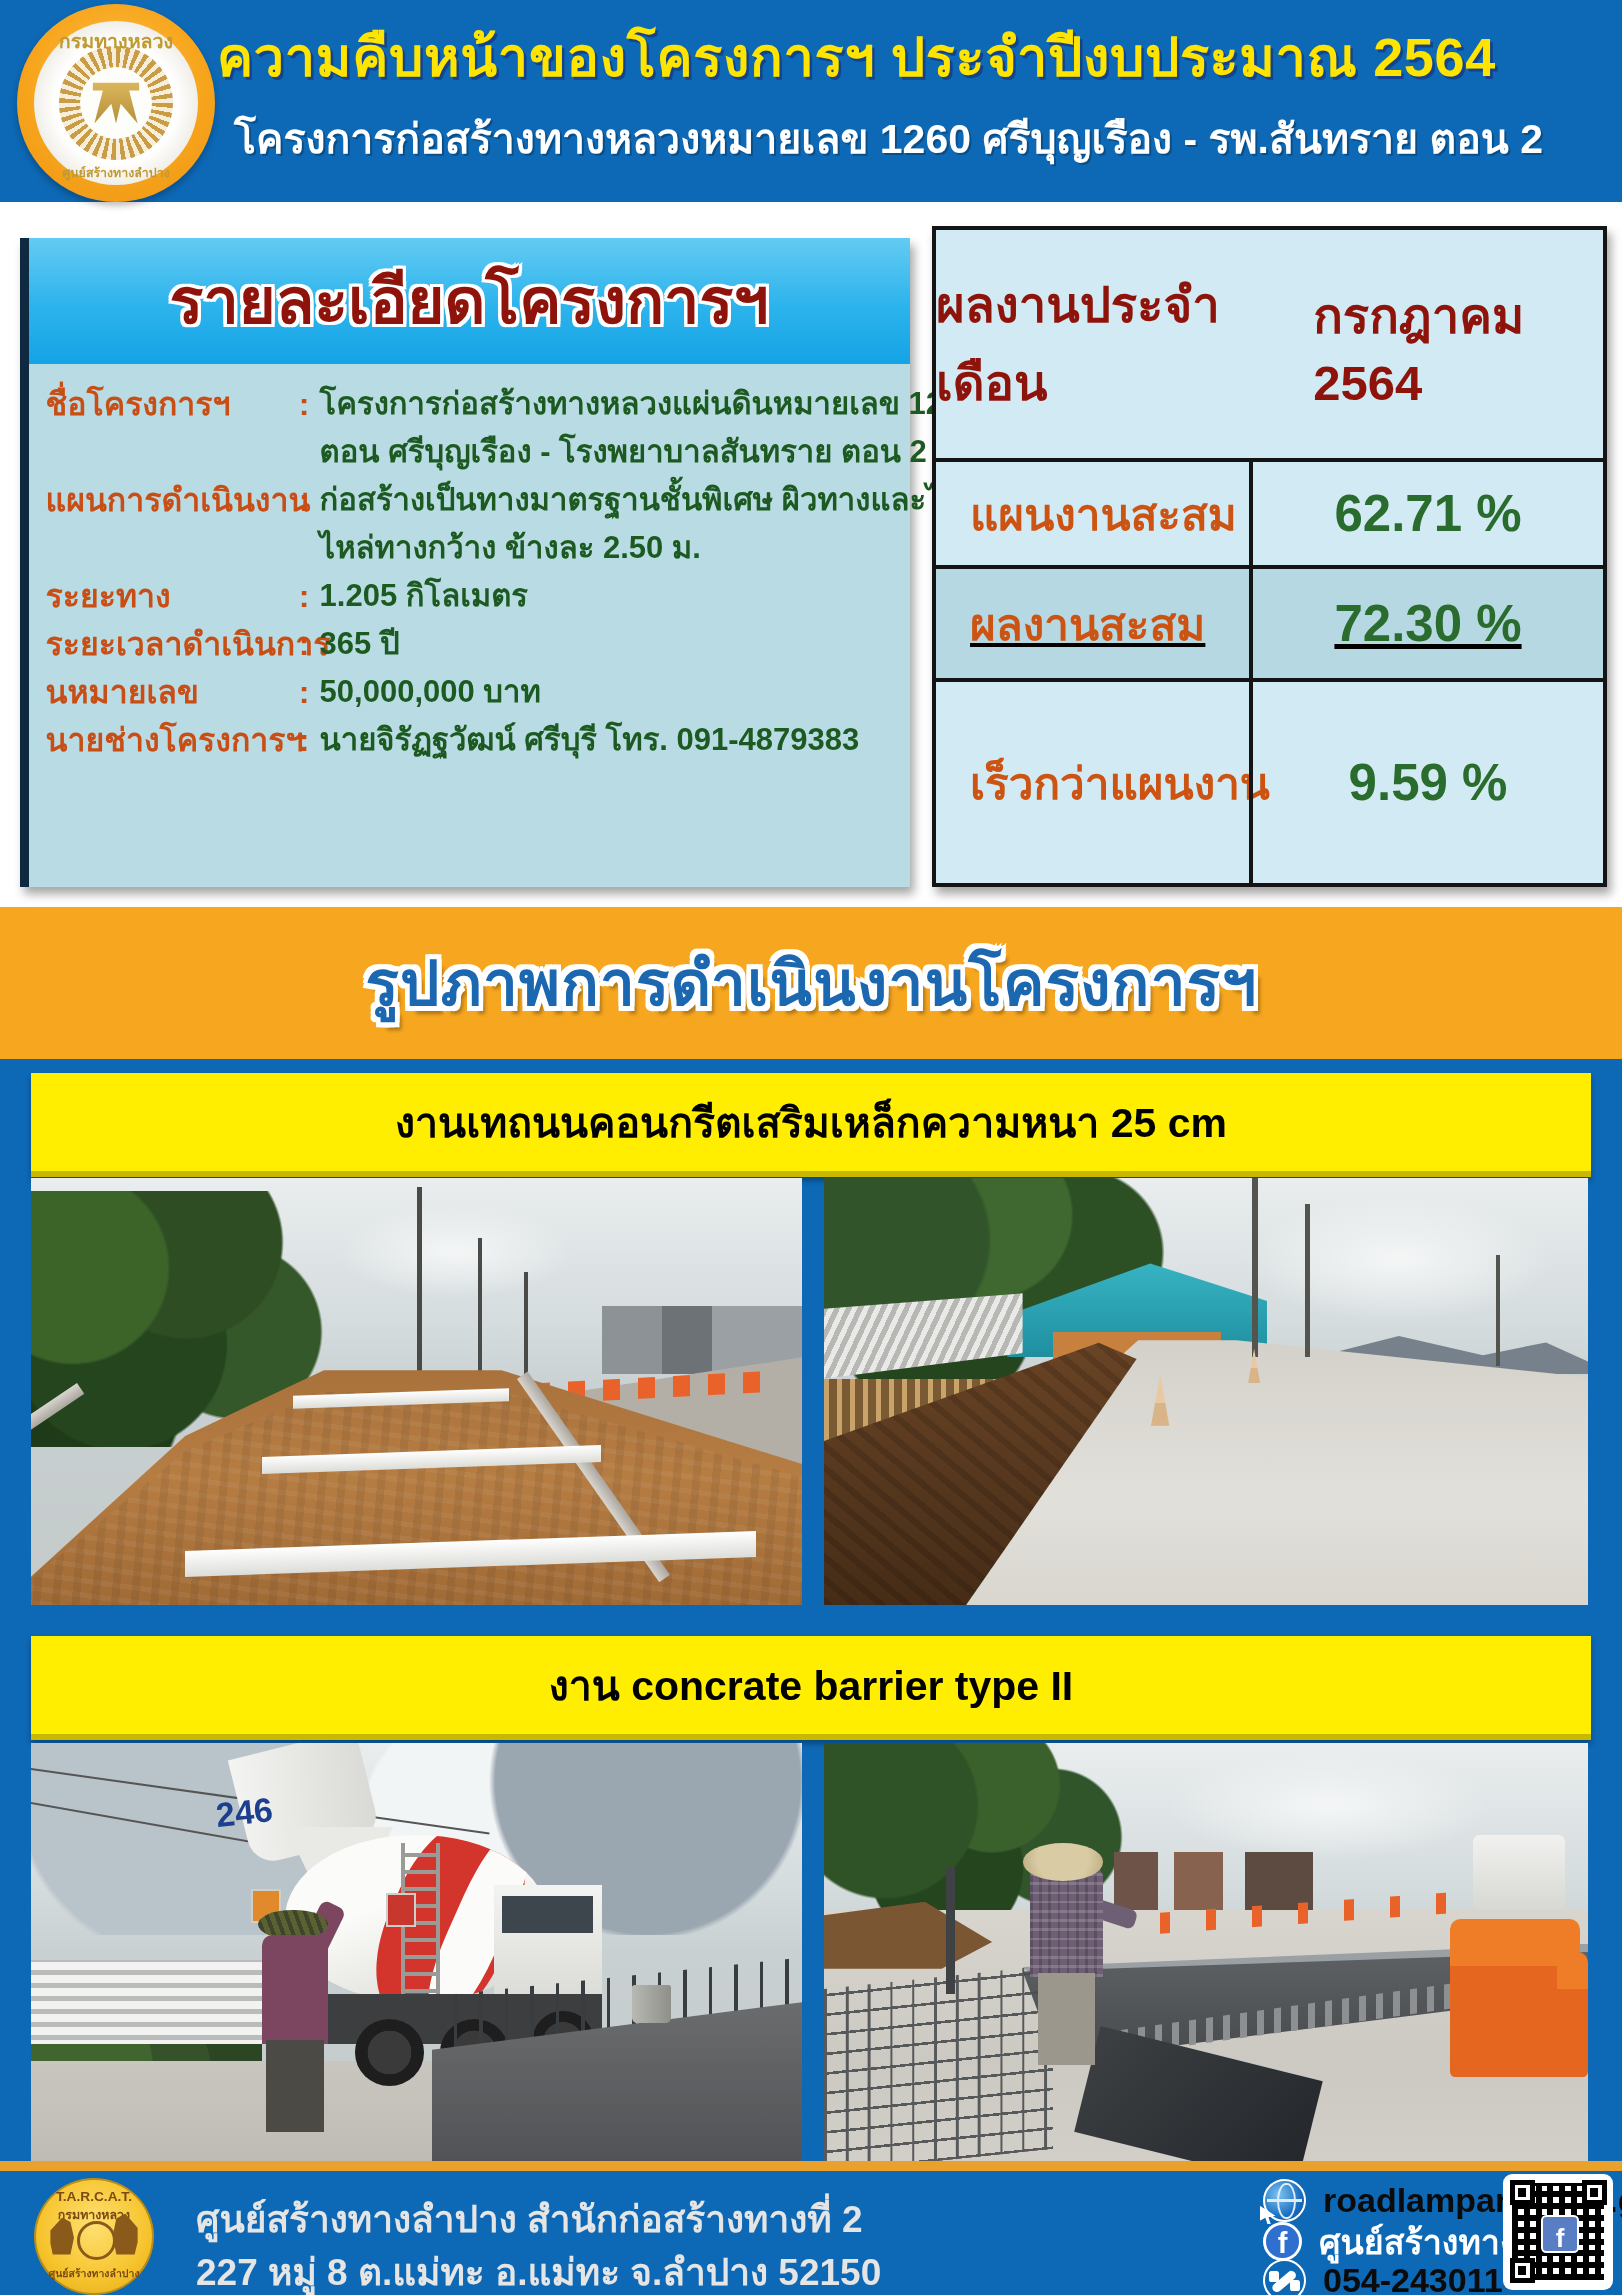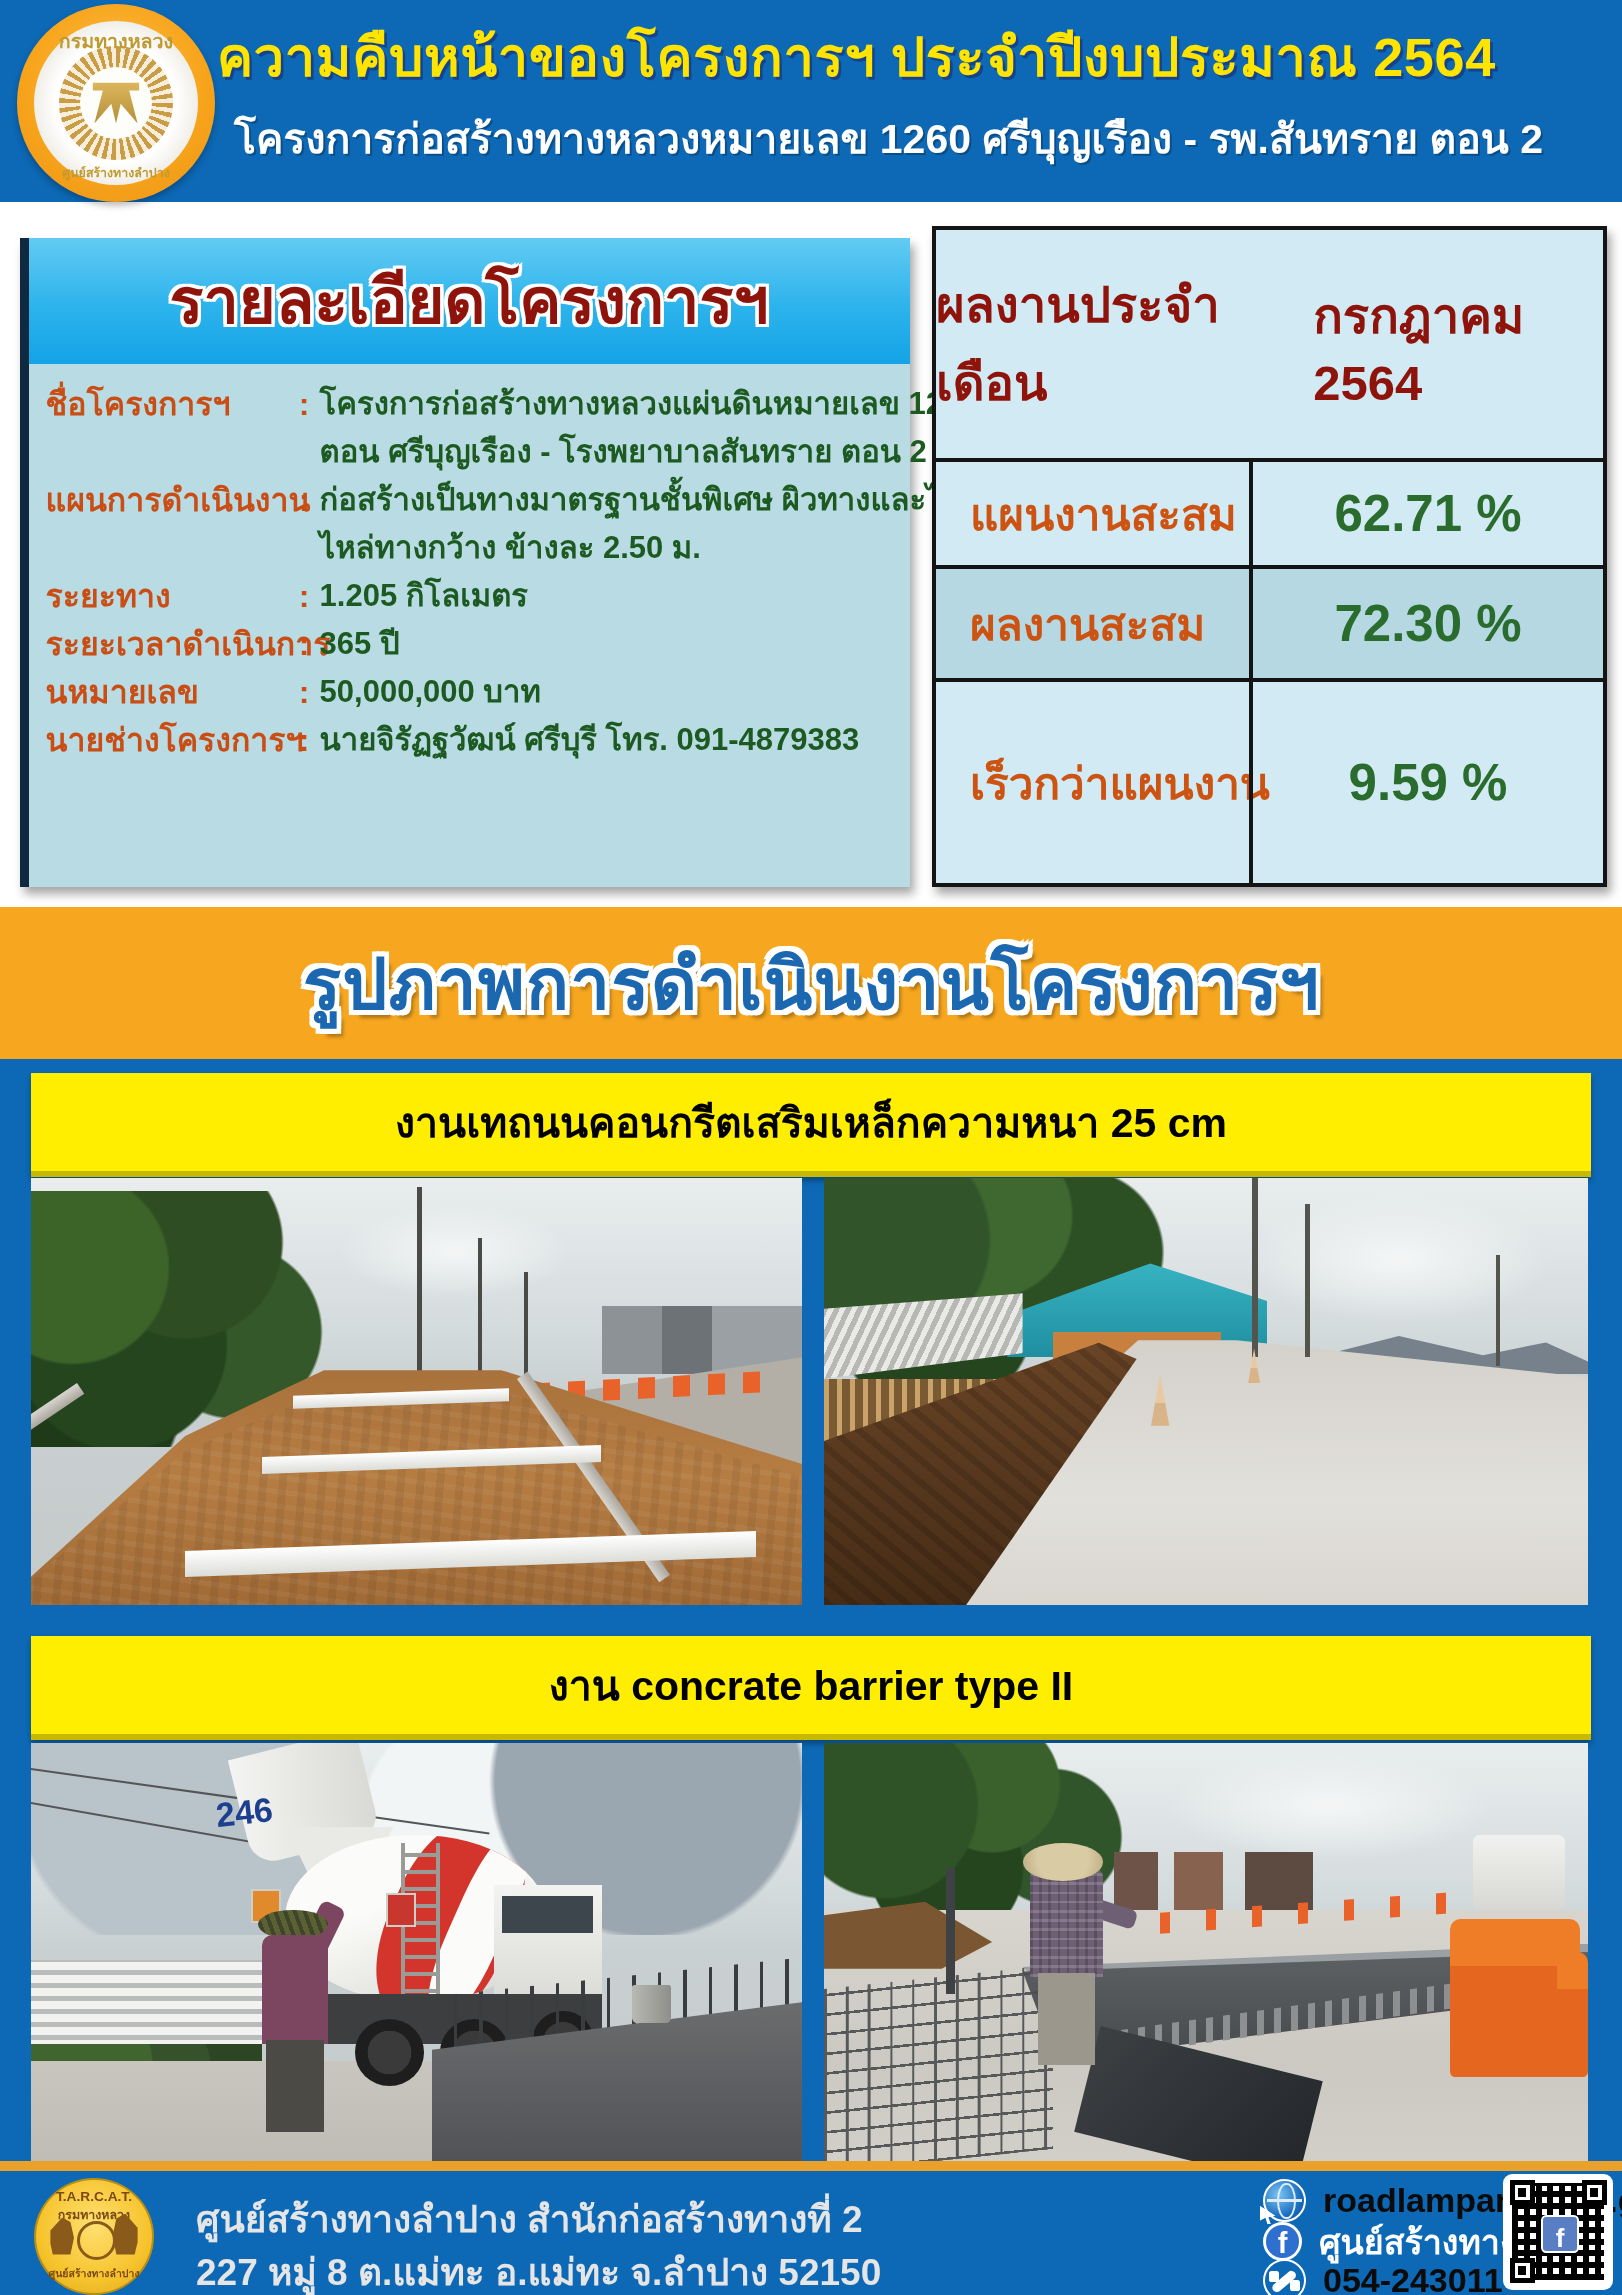--- a/index.html
+++ b/index.html
@@ -51,31 +51,31 @@
   .progress-panel{position:absolute;left:932px;top:226px;width:675px;height:661px;
             background:#d2eaf3;border:4.6px solid #141414;box-sizing:border-box;
             box-shadow:3.9px 6.5px 9.2px rgba(0,0,0,.35);}
   .pp-header{position:absolute;left:0;top:0;right:0;height:228px;border-bottom:4.6px solid #141414;
             display:flex;flex-direction:row;align-items:center;justify-content:center;gap:34px;}
   .pp-title{font-size:49px;font-weight:bold;color:#8e130b;}
   .pp-grid{position:absolute;left:0;top:232px;right:0;bottom:0;display:grid;
             grid-template-rows:103px 113px 1fr;}
   .pp-row{display:grid;grid-template-columns:313px 1fr;border-top:4.6px solid #141414;}
   .pp-row.first{border-top:none;}
-  .pp-row.mid{background:#b5d8e3;}
+  .pp-row.mid{background:#b5d8e3;text-decoration:underline;}
   .pp-label{display:flex;align-items:center;padding-left:34px;color:#cc5312;
             font-size:44px;font-weight:bold;white-space:nowrap;}
   .pp-value{display:flex;align-items:center;justify-content:center;height:100%;
             border-left:4.6px solid #141414;box-sizing:border-box;
             color:#2a6c2d;font-size:51px;font-weight:bold;}
 
   
   .orange-banner{position:absolute;left:0;top:907px;width:1623px;height:152px;background:#f7a71f;
             border-bottom:3.9px solid #d98f10;display:flex;align-items:center;justify-content:center;}
-  .orange-banner-text{font-size:71px;font-weight:bold;color:#1b67b0;letter-spacing:1.3px;
+  .orange-banner-text{font-size:62px;font-weight:bold;color:#1b67b0;letter-spacing:1.3px;
             text-shadow:-4.6px -4.6px 0 #fff,4.6px -4.6px 0 #fff,-4.6px 4.6px 0 #fff,4.6px 4.6px 0 #fff,
                         -4.6px 0 0 #fff,4.6px 0 0 #fff,0 -4.6px 0 #fff,0 4.6px 0 #fff,6.5px 7.9px 3.9px rgba(0,0,0,.3);}
 
   
   .photos-wrap{position:absolute;left:0;top:1059px;width:1623px;height:1102px;background:#0d68b5;}
   .yellow-banner{position:absolute;left:31px;width:1560px;height:98px;background:#ffee00;
             border-bottom:6.5px solid #c8b900;display:flex;align-items:center;justify-content:center;
             box-shadow:0 3.9px 5.2px rgba(0,0,0,.3);}
   .yellow-banner-text{font-size:41px;font-weight:bold;color:#000;}
   .photo{position:absolute;overflow:hidden;background:linear-gradient(180deg,#e9edee 0%,#d5dcde 34%,#c9d0d2 50%,#c4cac9 100%);}

